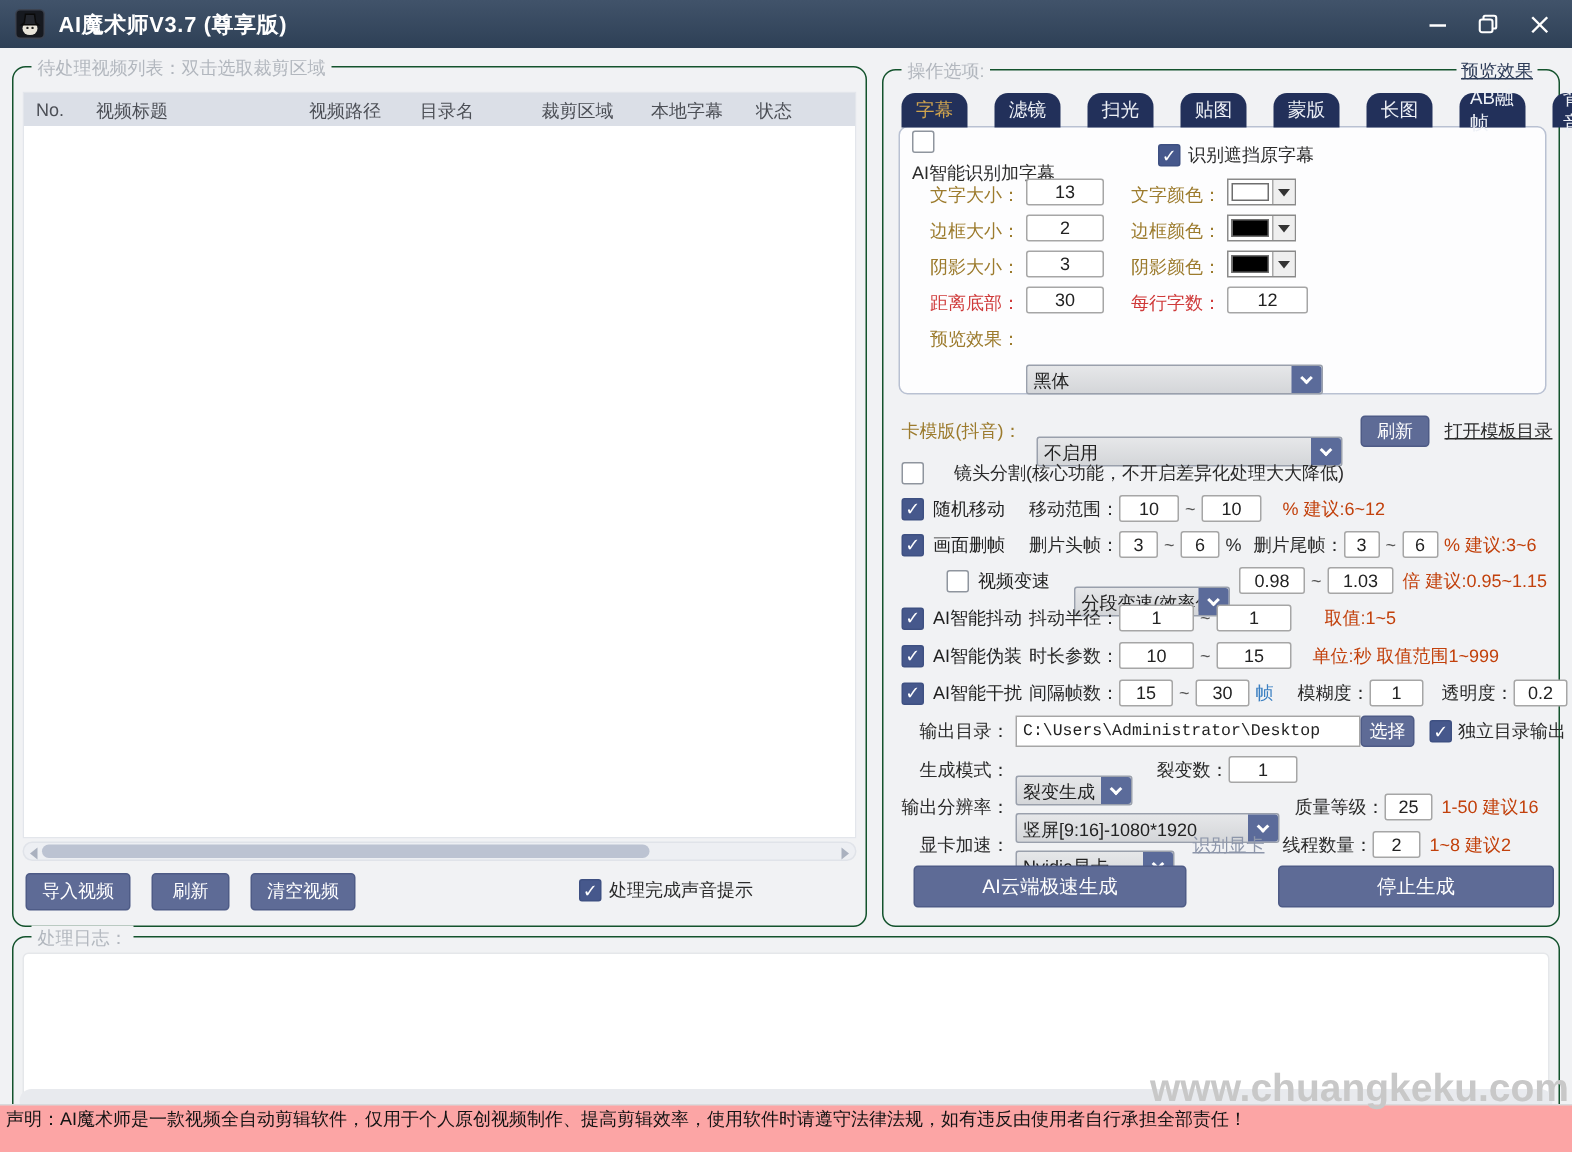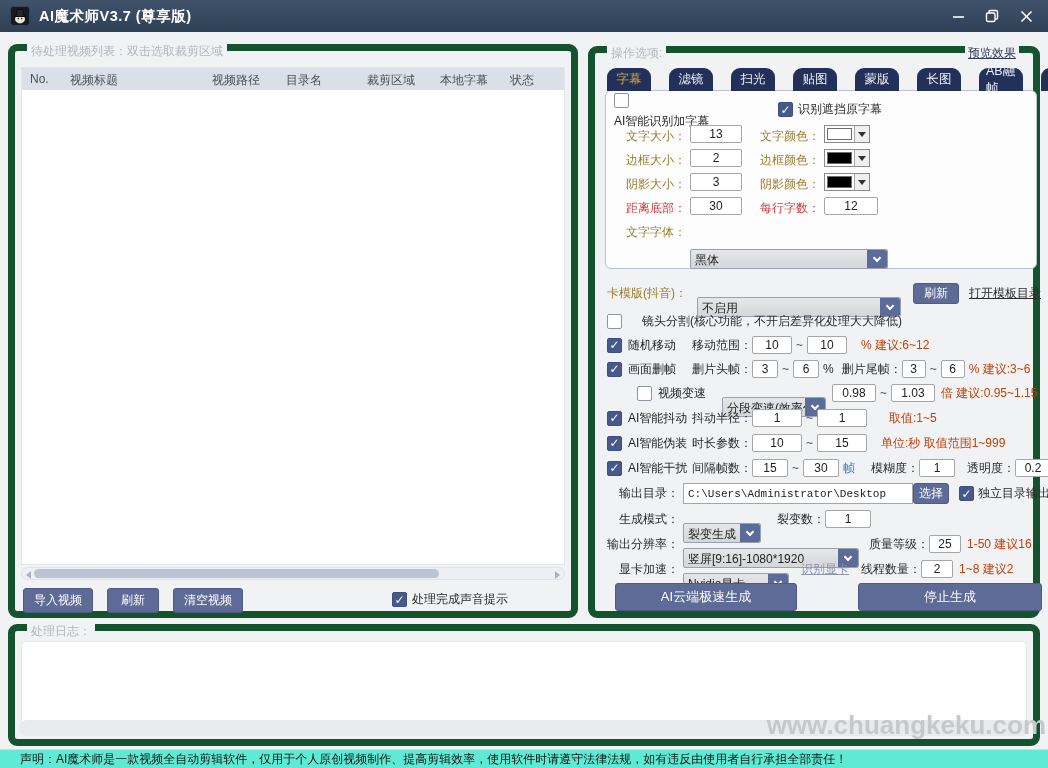--- a/index.html
+++ b/index.html
@@ -12,21 +12,21 @@
   }
   
   .titlebar { position:absolute; left:0; top:0; width:1048px; height:32px;
     background:linear-gradient(180deg,#41536a,#2e4056);
     display:flex; align-items:center; padding:0 10px; color:#fff; }
   .app-icon { width:20px; height:20px; margin-right:9px; flex:none; }
   .title-text { font-size:14.5px; font-weight:bold; letter-spacing:.5px; }
   .win-controls { margin-left:auto; display:flex; gap:10px; }
   .win-btn { width:24px; height:24px; display:flex; align-items:center; justify-content:center; cursor:pointer; }
   
-  .groupbox { position:absolute; border:7px solid #14532d; border-radius:9px; }
+  .groupbox { position:absolute; border:1px solid #14532d; border-radius:9px; }
   .group-label { position:absolute; top:-8px; left:12px; background:#f1f2f4; padding:0 4px;
     color:#b2b7be; font-size:12px; white-space:nowrap; }
   
   .list-wrap { position:absolute; left:6px; right:6px; top:16px; height:498px;
     background:#fff; border:1px solid #e3e6eb; }
   .table-header { position:absolute; left:0; right:0; top:0; height:22px;
     background:#dbdfe7; color:#4c4f56; }
   .table-header span { position:absolute; top:4px; }
   .hscroll { position:absolute; left:6px; right:6px; top:516px; height:13px;
     background:#edeff3; border:1px solid #e0e3e9; border-radius:7px; }
@@ -85,22 +85,22 @@
   .action-btn { position:absolute; height:28px; font-size:13px; }
   
   .tpos { position:absolute; }
   
   .log-area { position:absolute; left:6px; top:10px; right:6px; bottom:6px;
     background:#fff; border:1px solid #e5e7ea; border-radius:4px; }
   .log-scroll { position:absolute; left:4px; right:4px; bottom:3px; height:16px;
     background:#e8eaee; border-radius:8px; }
   .watermark { position:absolute; right:2px; top:710px; font-size:26px; font-weight:bold;
     color:#c8c8c8; letter-spacing:0; z-index:10; }
-  .footer { position:absolute; left:0; bottom:0; width:1048px; height:19px;
-    background:#5eead4; border-top:1px solid #d9dadc; line-height:19px; padding-left:20px;
+  .footer { position:absolute; left:0; bottom:0; width:1048px; height:32px;
+    background:#fca5a5; border-top:1px solid #d9dadc; line-height:19px; padding-left:4px;
     color:#141414; white-space:nowrap; }
 </style>
 </head>
 <body>
 
 <div class="titlebar">
   <svg class="app-icon" viewBox="0 0 20 20">
     <rect x="0.5" y="0.5" width="19" height="19" rx="3" fill="#16191f" stroke="#3c4350"></rect>
     <ellipse cx="10" cy="13" rx="5" ry="4.4" fill="#e9e5da"></ellipse>
     <path d="M4.5 10.5 L15.5 10.5 L13.8 9.2 L13 3.5 L7 3.5 L6.2 9.2 Z" fill="#23262d" stroke="#0a0a0a"></path>
@@ -221,21 +221,21 @@
       <div class="mini-arrow">
           <div class="tri"></div>
         </div>
     </div>
 
     <span class="tpos rlabel red" style="left:4px; top:109px; width:76px;">距离底部：</span>
     <input class="tpos num" style="left: 84px; top: 106px; width: 52px;" value="30">
     <span class="tpos rlabel red" style="left:140px; top:109px; width:74px;">每行字数：</span>
     <input class="tpos num" style="left: 218px; top: 106px; width: 54px;" value="12">
 
-    <span class="tpos rlabel olive" style="left:4px; top:133px; width:76px;">文字字体：</span>
+    <span class="tpos rlabel olive" style="left:4px; top:133px; width:76px;">预览效果：</span>
     <div class="tpos combo" style="left:84px; top:130px; width:198px;">
       <span class="txt">黑体</span>
       <span class="arrow">
           <span class="chev"></span>
         </span>
     </div>
   </div>
 
   <div class="orow" style="top:230px;">
     <span class="olive" style="width:90px">卡模版(抖音)：</span>

